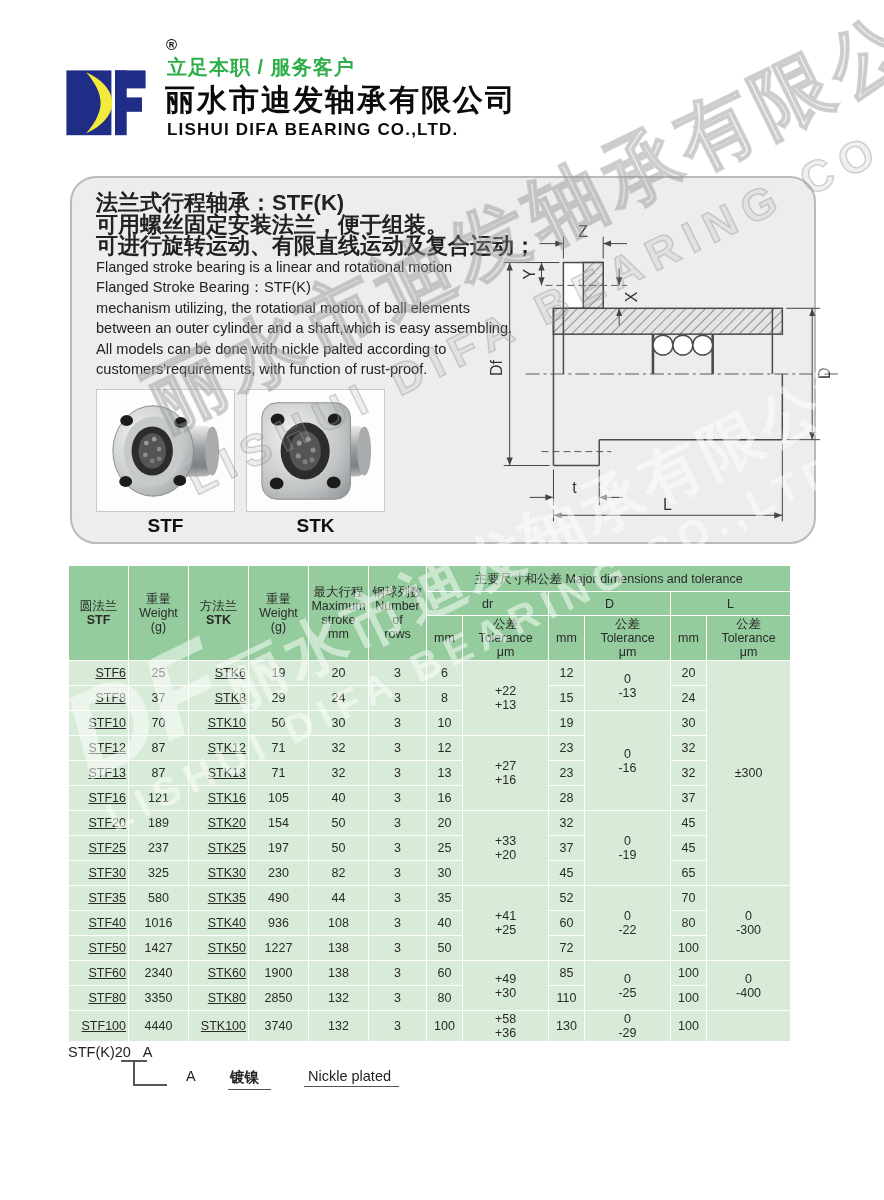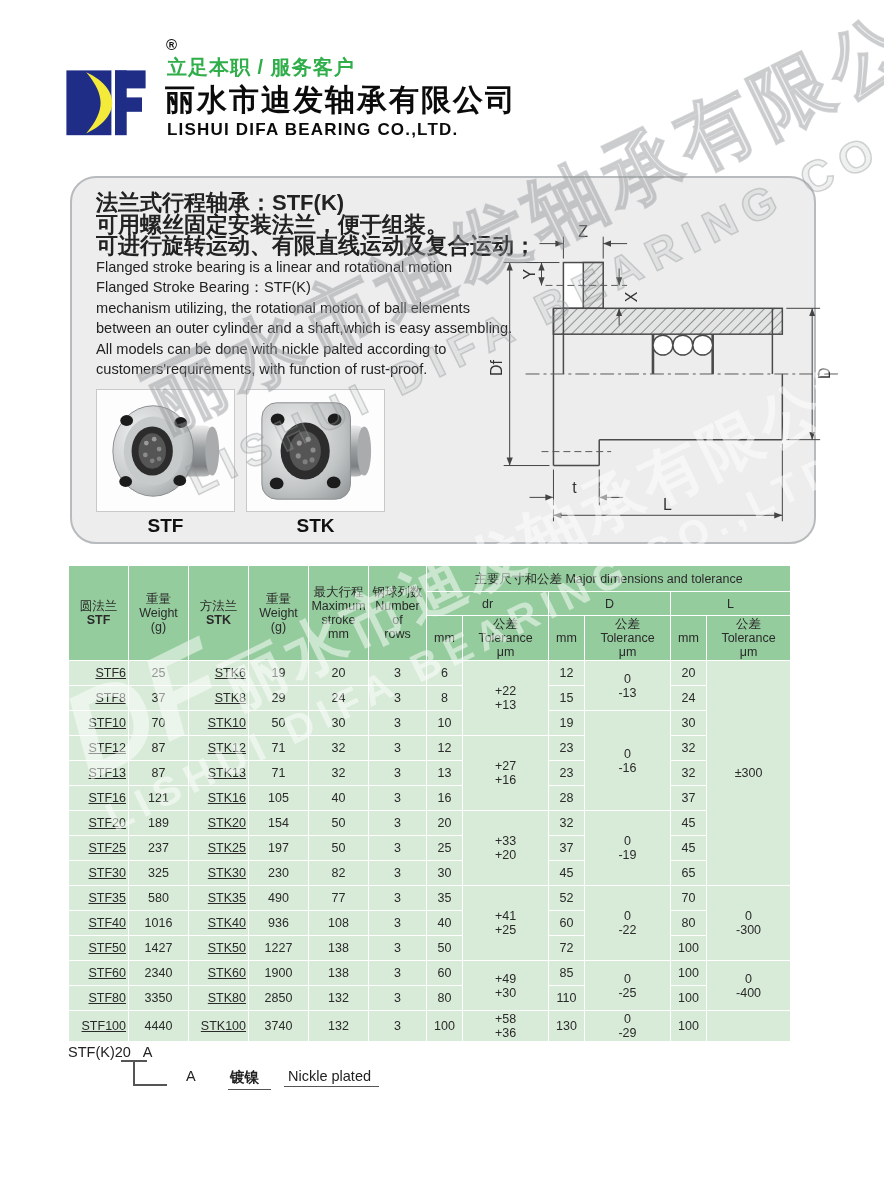--- a/index.html
+++ b/index.html
@@ -57,21 +57,21 @@
   
   .part-code{position:absolute; left:68px; top:1044px; font-size:14.5px; color:#222;}
   .part-code .suffix{margin-left:12px;}
   .code-line{position:absolute; background:#555;}
   .ln-a-underline{left:121px; top:1060px; width:26px; height:1.5px;}
   .ln-vert{left:133px; top:1060px; width:1.5px; height:25px;}
   .ln-horiz{left:133px; top:1084px; width:34px; height:1.5px;}
   .opt-code{position:absolute; left:186px; top:1068px; font-size:14.5px; color:#222;}
   .opt-cn{position:absolute; left:228px; top:1068px; font-size:14.5px; font-weight:bold; color:#222;
     padding:0 12px 2px 2px; border-bottom:1.5px solid #555;}
-  .opt-en{position:absolute; left:284px; top:1068px; font-size:14.5px; color:#222;
+  .opt-en{position:absolute; left:304px; top:1068px; font-size:14.5px; color:#222;
     padding:0 8px 2px 4px; border-bottom:1.5px solid #555;}
 </style>
 </head>
 <body>
 
 <div class="page">
 
   <svg class="logo" viewBox="0 0 100 100" aria-hidden="true">
     <rect x="6" y="16" width="50" height="72" fill="#1f2d87"></rect>
     <rect x="60" y="16" width="13" height="72" fill="#1f2d87"></rect>
@@ -400,21 +400,21 @@
           <td>3</td>
           <td>30</td>
           <td>45</td>
           <td>65</td>
         </tr>
         <tr>
           <td class="model">STF35</td>
           <td>580</td>
           <td class="model">STK35</td>
           <td>490</td>
-          <td>77</td>
+          <td>44</td>
           <td>3</td>
           <td>35</td>
           <td rowspan="3">+41
 +25</td>
           <td>52</td>
           <td rowspan="3">0
 -22</td>
           <td>70</td>
           <td rowspan="3">0
 -300</td>

